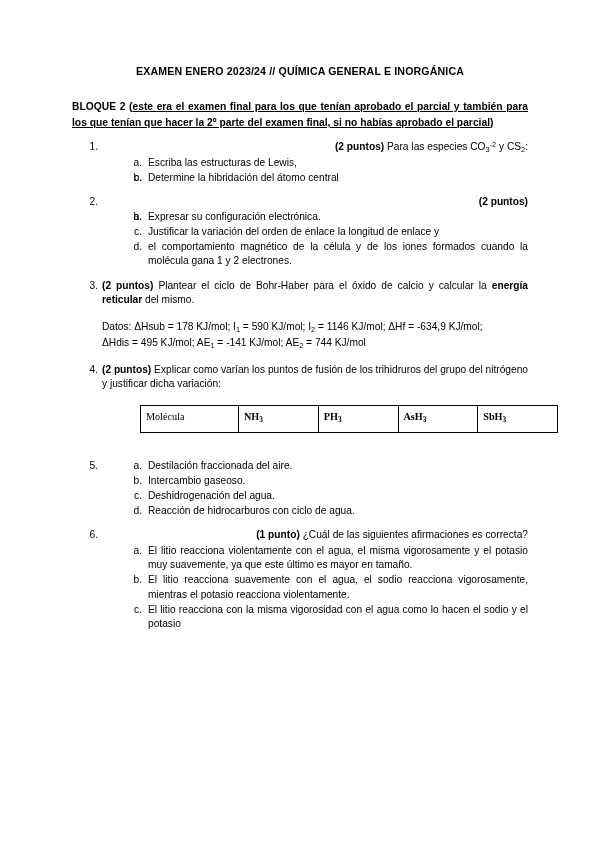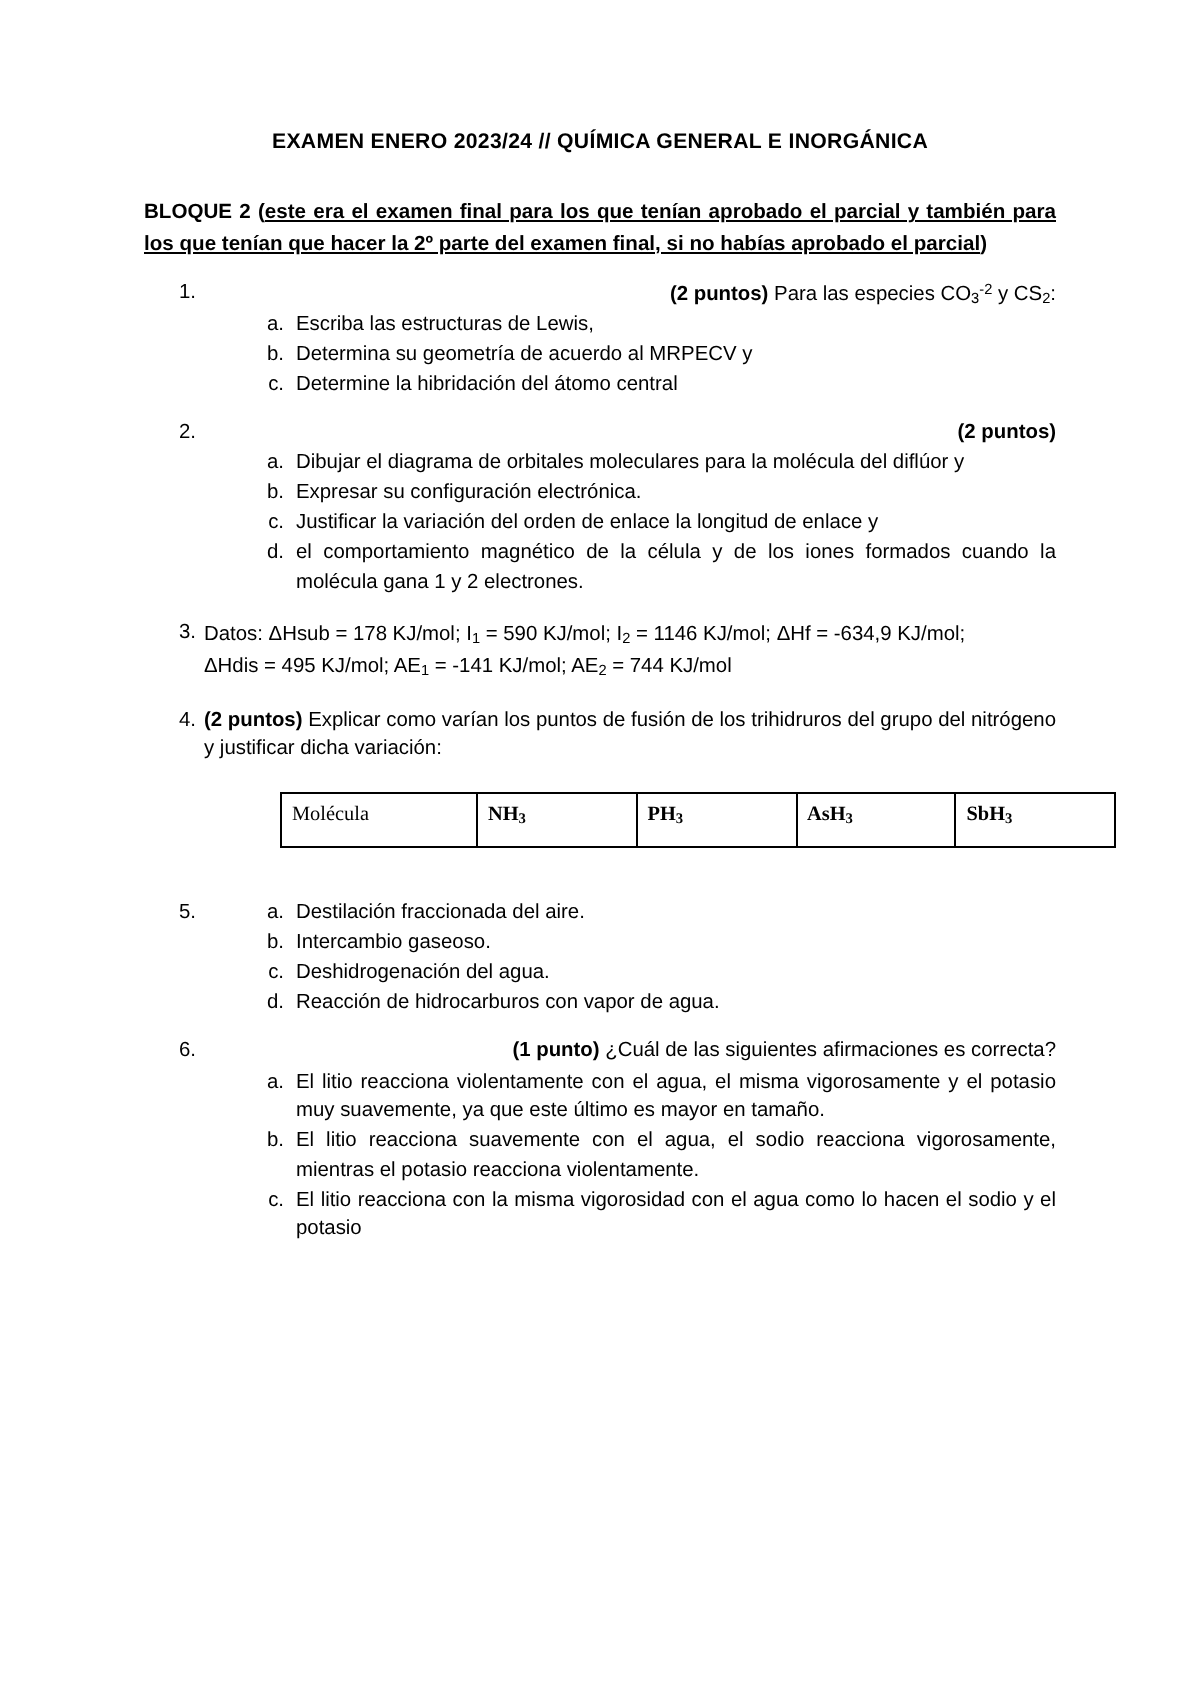--- a/index.html
+++ b/index.html
@@ -134,40 +134,43 @@
 
   <div class="qlist">
 
     <div class="q">
       <span class="num">1.</span>
       <div class="q-body nojust">
         <b>(2 puntos)</b><span> Para las especies CO</span><sub>3</sub><sup>-2</sup><span> y CS</span><sub>2</sub><span>:</span>
       </div>
       <ul class="sublist">
         <li class="nojust"><span class="let">a.</span><span>Escriba las estructuras de Lewis,</span></li>
-        <li class="nojust"><span class="let">b.</span><span>Determina su geometría de acuerdo al MRPECV y</span></li>
+        <li class="nojust"><span class="let">b.</span></li>
         <li class="nojust"><span class="let">c.</span><span>Determine la hibridación del átomo central</span></li>
       </ul>
     </div>
 
     <div class="q" style="margin-bottom:10px;">
       <span class="num">2.</span>
       <div class="q-body nojust">
         <b>(2 puntos)</b><span></span>
       </div>
       <ul class="sublist">
-        <li class="nojust"><span class="let">a.</span><span>Dibujar el diagrama de orbitales moleculares para la molécula del diflúor y</span></li>
+        <li class="nojust"><span class="let">a.</span></li>
         <li class="nojust"><span class="let">b.</span><span>Expresar su configuración electrónica.</span></li>
         <li class="nojust"><span class="let">c.</span><span>Justificar la variación del orden de enlace la longitud de enlace y</span></li>
         <li><span class="let">d.</span><span>el comportamiento magnético de la célula y de los iones formados cuando la molécula gana 1 y 2 electrones.</span></li>
       </ul>
     </div>
 
     <div class="q" style="margin-bottom:12px;">
       <span class="num">3.</span>
+      <div class="q-body">
+        <b>(2 puntos)</b><span> Plantear el ciclo de Bohr-Haber para el óxido de calcio y calcular la </span><b>energía reticular</b><span> del mismo.</span>
+      </div>
       <div class="datos">
         <span>Datos:</span><span> ΔHsub = 178 KJ/mol; I</span><sub>1</sub><span> = 590  KJ/mol; I</span><sub>2</sub><span> = 1146 KJ/mol;  ΔHf = -634,9 KJ/mol;</span><br>
         <span>ΔHdis = 495 KJ/mol; AE</span><sub>1</sub><span> = -141 KJ/mol; AE</span><sub>2</sub><span> = 744 KJ/mol</span>
       </div>
     </div>
 
     <div class="q" style="margin-bottom:9px;">
       <span class="num">4.</span>
       <div class="q-body">
         <b>(2 puntos)</b><span> Explicar como varían los puntos de fusión de los trihidruros del grupo del nitrógeno y justificar dicha variación:</span>
@@ -186,21 +189,21 @@
           </table>
       </div>
     </div>
 
     <div class="q" style="margin-top:26px; margin-bottom:10px;">
       <span class="num">5.</span>
       <ul class="sublist">
         <li class="nojust"><span class="let">a.</span><span>Destilación fraccionada del aire.</span></li>
         <li class="nojust"><span class="let">b.</span><span>Intercambio gaseoso.</span></li>
         <li class="nojust"><span class="let">c.</span><span>Deshidrogenación del agua.</span></li>
-        <li class="nojust"><span class="let">d.</span><span>Reacción de hidrocarburos con vapor de agua.</span></li>
+        <li class="nojust"><span class="let">d.</span><span>Reacción de hidrocarburos con ciclo de agua.</span></li>
       </ul>
     </div>
 
     <div class="q" style="margin-bottom:0;">
       <span class="num">6.</span>
       <div class="q-body nojust">
         <b>(1 punto)</b><span> ¿Cuál de las siguientes afirmaciones es correcta?</span>
       </div>
       <ul class="sublist">
         <li><span class="let">a.</span><span>El litio reacciona violentamente con el agua, el misma vigorosamente y el potasio muy suavemente, ya que este último es mayor en tamaño.</span></li>

